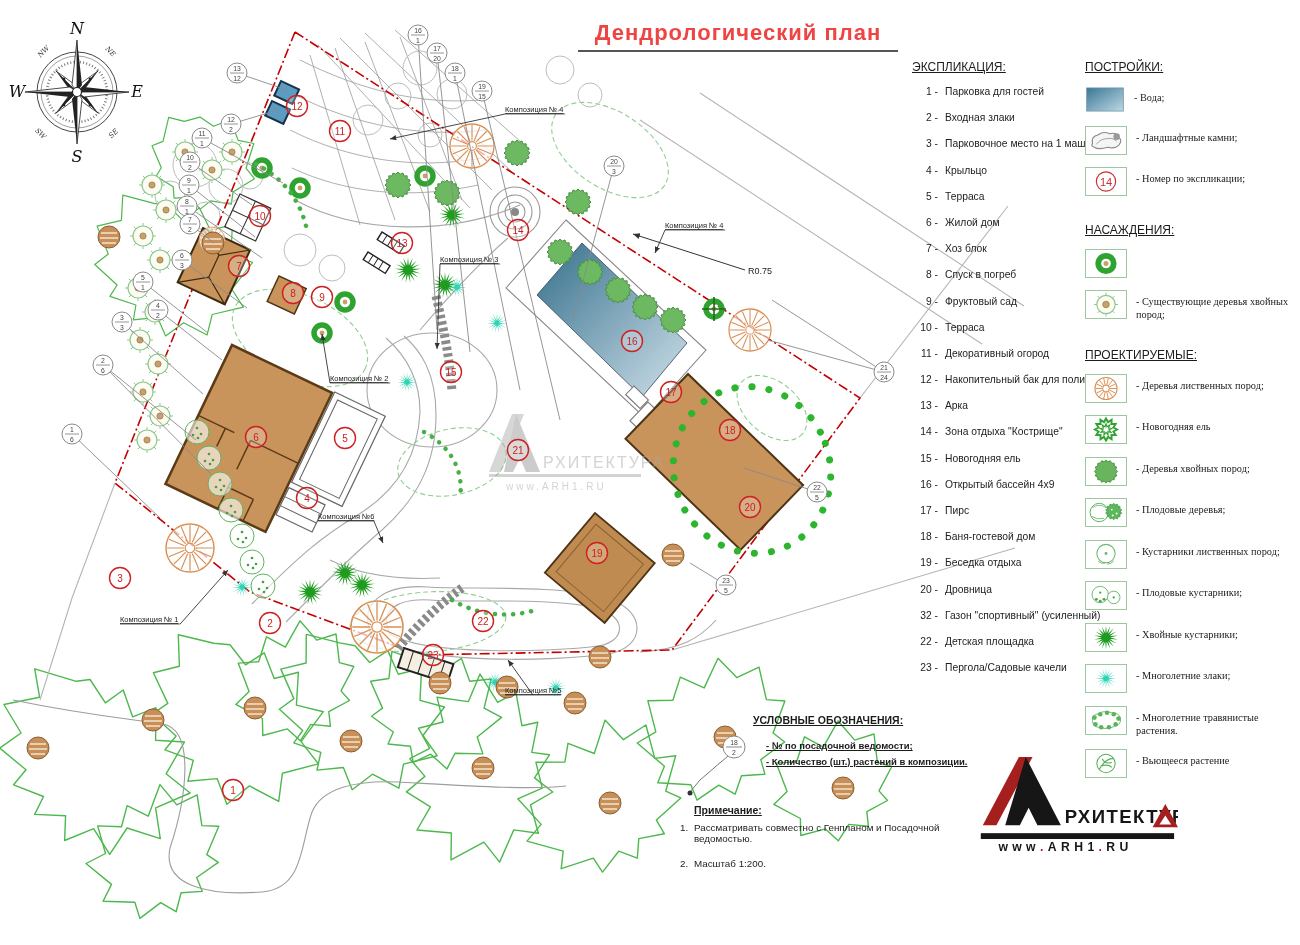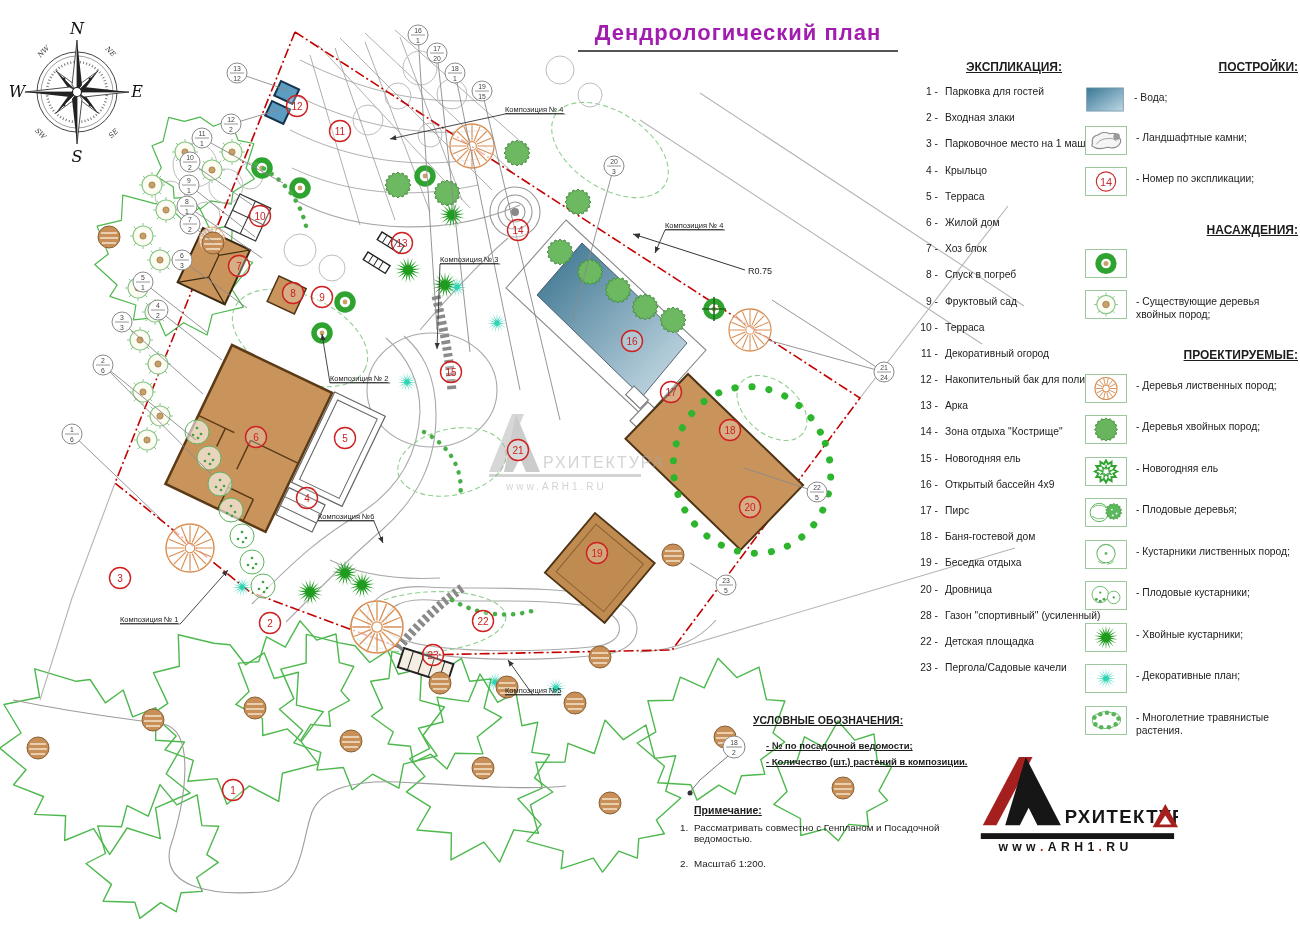--- a/index.html
+++ b/index.html
@@ -1,36 +1,36 @@
 <!DOCTYPE html>
 <html><head>
 <meta charset="utf-8">
 <style>
   html,body{margin:0;padding:0;background:#fff;}
   .page{position:relative;width:1300px;height:945px;background:#fff;overflow:hidden;
         font-family:"Liberation Sans",sans-serif;color:#222;}
   .title{position:absolute;left:578px;top:20px;width:320px;text-align:center;
-         font-size:22px;font-weight:700;letter-spacing:1px;color:#a21caf;
+         font-size:22px;font-weight:700;letter-spacing:1px;color:#ef4444;
          border-bottom:2px solid #555;padding-bottom:4px;}
   #plan-svg{position:absolute;left:0;top:0;width:1300px;height:945px;}
   
   .panel{position:absolute;font-size:10.3px;color:#1c1c1c;}
-  .panel-heading{font-size:12px;font-weight:700;text-decoration:underline;text-align:right;margin-bottom:12px;}
+  .panel-heading{font-size:12px;font-weight:400;text-decoration:underline;text-align:left;margin-bottom:12px;}
   #explication-panel{left:912px;top:60px;width:175px;}
   #explication-panel .panel-heading{width:150px;}
   .exp-row{display:flex;align-items:flex-start;margin-bottom:15.2px;white-space:nowrap;}
   .exp-num{width:26px;text-align:right;margin-right:7px;flex:none;}
   #right-panel{left:1085px;top:60px;width:213px;}
   .leg-row{display:flex;gap:9px;margin-bottom:12.5px;align-items:flex-start;}
   .leg-box{position:relative;width:40px;height:27px;border:1px solid #9dc89d;flex:none;background:#fff;}
   .leg-box.noborder{border:none;}
   .leg-box svg{width:100%;height:100%;display:block;}
   .leg-num{position:absolute;left:0;top:0;width:100%;height:100%;display:flex;align-items:center;
            justify-content:center;color:#c93030;font-size:11px;}
-  .leg-label{padding-top:5px;line-height:13px;}
+  .leg-label{padding-top:5px;line-height:13px;font-family:Liberation Serif, serif;}
   .sec-gap{height:14px;}
   
   #symbols-block{left:708px;top:714px;width:235px;}
   #symbols-block .sym-heading{font-size:10.5px;font-weight:700;text-decoration:underline;margin-left:45px;}
   .sym-line{position:absolute;left:58px;font-size:9.5px;font-weight:700;text-decoration:underline;white-space:nowrap;}
   #notes-block{left:680px;top:804px;width:260px;}
   .notes-heading{font-size:10.5px;font-weight:700;text-decoration:underline;margin-bottom:6px;margin-left:14px;}
   .note-row{display:flex;font-size:9.8px;margin-bottom:14px;}
   .note-num{width:14px;flex:none;}
   
@@ -827,21 +827,21 @@
         </div>
         <div class="exp-row">
           <span class="exp-num">19 -</span>
           <span>Беседка отдыха</span>
         </div>
         <div class="exp-row">
           <span class="exp-num">20 -</span>
           <span>Дровница</span>
         </div>
         <div class="exp-row">
-          <span class="exp-num">28 -</span>
+          <span class="exp-num">32 -</span>
           <span>Газон "спортивный" (усиленный)</span>
         </div>
         <div class="exp-row">
           <span class="exp-num">22 -</span>
           <span>Детская площадка</span>
         </div>
         <div class="exp-row">
           <span class="exp-num">23 -</span>
           <span>Пергола/Садовые качели</span>
         </div>
@@ -903,36 +903,36 @@
           <div class="leg-box">
             <svg viewBox="0 0 40 28">
               <use href="#sym-deciduous-tree"></use>
             </svg>
           </div>
           <div class="leg-label">-   Деревья лиственных пород;</div>
         </div>
         <div class="leg-row">
           <div class="leg-box">
             <svg viewBox="0 0 40 28">
+              <use href="#sym-new-year-spruce"></use>
+            </svg>
+          </div>
+          <div class="leg-label">- Новогодняя ель</div>
+        </div>
+        <div class="leg-row">
+          <div class="leg-box">
+            <svg viewBox="0 0 40 28">
               <use href="#sym-conifer-tree"></use>
             </svg>
           </div>
           <div class="leg-label">-   Деревья хвойных пород;</div>
         </div>
         <div class="leg-row">
           <div class="leg-box">
             <svg viewBox="0 0 40 28">
-              <use href="#sym-new-year-spruce"></use>
-            </svg>
-          </div>
-          <div class="leg-label">- Новогодняя ель</div>
-        </div>
-        <div class="leg-row">
-          <div class="leg-box">
-            <svg viewBox="0 0 40 28">
               <use href="#sym-fruit-trees"></use>
             </svg>
           </div>
           <div class="leg-label">-   Плодовые деревья;</div>
         </div>
         <div class="leg-row">
           <div class="leg-box">
             <svg viewBox="0 0 40 28">
               <use href="#sym-deciduous-shrub"></use>
             </svg>
@@ -954,29 +954,37 @@
             </svg>
           </div>
           <div class="leg-label">-   Хвойные кустарники;</div>
         </div>
         <div class="leg-row">
           <div class="leg-box">
             <svg viewBox="0 0 40 28">
               <use href="#sym-ornamental-grass"></use>
             </svg>
           </div>
-          <div class="leg-label">-   Декоративные план;</div>
+          <div class="leg-label">-   Многолетние злаки;</div>
         </div>
         <div class="leg-row">
           <div class="leg-box">
             <svg viewBox="0 0 40 28">
               <use href="#sym-perennial-plants"></use>
             </svg>
           </div>
           <div class="leg-label">-   Многолетние травянистые растения.</div>
+        </div>
+        <div class="leg-row">
+          <div class="leg-box">
+            <svg viewBox="0 0 40 28">
+              <use href="#sym-climbing-plant"></use>
+            </svg>
+          </div>
+          <div class="leg-label">-  Вьющееся растение</div>
         </div>
       </div>
   </div>
 
   <div id="symbols-block" class="panel">
     <div class="sym-heading">УСЛОВНЫЕ ОБОЗНАЧЕНИЯ:</div>
     <div class="sym-line" style="top:26px">-  № по посадочной ведомости;</div>
     <div class="sym-line" style="top:42px">-  Количество (шт.) растений в композиции.</div>
   </div>
 

